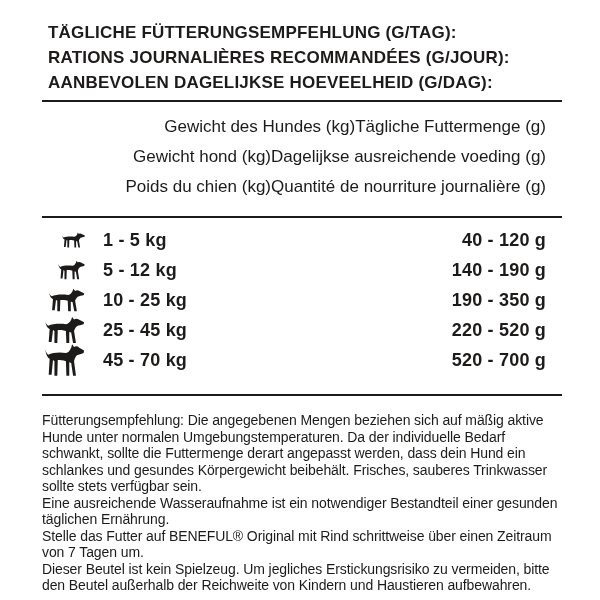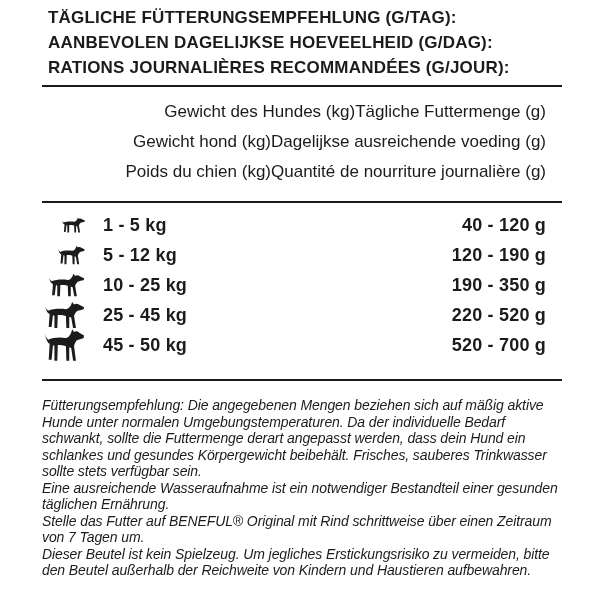--- a/index.html
+++ b/index.html
@@ -3,21 +3,21 @@
 <meta charset="utf-8">
 <style>
   * { margin: 0; padding: 0; box-sizing: border-box; }
   html, body {
     width: 600px; height: 600px;
     background: #ffffff;
     font-family: "Liberation Sans", sans-serif;
     color: #1d1b1a;
     overflow: hidden;
   }
-  .sheet { padding: 5px 38px 0 42px; width: 584px; }
+  .sheet { padding: 20px 38px 0 42px; width: 584px; }
 
   
   .header { padding-left: 6px; }
   .header .h-line {
     font-size: 17px;
     font-weight: 700;
     line-height: 25px;
     letter-spacing: 0.2px;
     white-space: nowrap;
   }
@@ -80,38 +80,37 @@
   .dog-4 { width: 46px; height: 28px; }
   .dog-5 { width: 47px; height: 34px; }
 
   
   .notes { padding-top: 16px; width: 522px; }
   .notes p {
     font-size: 14px;
     line-height: 16.5px;
     font-weight: 400;
     letter-spacing: -0.1px;
-    font-style: italic;
   }
 </style>
 </head>
 <body>
 
 <svg width="0" height="0" style="position:absolute">
   <defs>
     <path id="dog-shape" d="M4 6 C6 12 9 17 13 20 C22 16 38 15 50 17 C55 17 58 13 61 8 L63 2 L67 7 C70 5 74 5 78 8 L88 13 L87 17 C82 19 77 19 73 21 C70 24 68 27 67 31 L71 56 L65 56 L61 34 L57 33 L57 56 L51 56 L50 31 C44 29 38 29 33 29 L32 56 L26 56 L26 31 L23 29 L20 54 L14 54 L16 27 C12 25 10 22 8 16 Z"></path>
   </defs>
 </svg>
 
 <div class="sheet">
 
   <div class="header">
     <div class="h-line">TÄGLICHE FÜTTERUNGSEMPFEHLUNG (G/TAG):</div>
+    <div class="h-line">RATIONS JOURNALIÈRES RECOMMANDÉES (G/JOUR):</div>
     <div class="h-line">AANBEVOLEN DAGELIJKSE HOEVEELHEID (G/DAG):</div>
-    <div class="h-line">RATIONS JOURNALIÈRES RECOMMANDÉES (G/JOUR):</div>
   </div>
 
   <div class="rule"></div>
 
   <div class="col-headers">
     <div class="ch-row">
       <span class="ch-left">Gewicht des Hundes (kg)</span>
       <span class="ch-right">Tägliche Futtermenge (g)</span>
     </div>
     <div class="ch-row">
@@ -138,21 +137,21 @@
       <span class="ft-amount">40 - 120 g</span>
     </div>
 
     <div class="ft-row">
       <span class="ft-icon">
         <svg class="dog-2" viewBox="0 0 92 58" preserveAspectRatio="none">
             <use href="#dog-shape"></use>
           </svg>
       </span>
       <span class="ft-weight">5 - 12 kg</span>
-      <span class="ft-amount">120 - 190 g</span>
+      <span class="ft-amount">140 - 190 g</span>
     </div>
 
     <div class="ft-row">
       <span class="ft-icon">
         <svg class="dog-3" viewBox="0 0 92 58" preserveAspectRatio="none">
             <use href="#dog-shape"></use>
           </svg>
       </span>
       <span class="ft-weight">10 - 25 kg</span>
       <span class="ft-amount">190 - 350 g</span>
@@ -167,21 +166,21 @@
       <span class="ft-weight">25 - 45 kg</span>
       <span class="ft-amount">220 - 520 g</span>
     </div>
 
     <div class="ft-row">
       <span class="ft-icon">
         <svg class="dog-5" viewBox="0 0 92 58" preserveAspectRatio="none">
             <use href="#dog-shape"></use>
           </svg>
       </span>
-      <span class="ft-weight">45 - 50 kg</span>
+      <span class="ft-weight">45 - 70 kg</span>
       <span class="ft-amount">520 - 700 g</span>
     </div>
 
   </div>
 
   <div class="rule"></div>
 
   <div class="notes">
     <p>Fütterungsempfehlung: Die angegebenen Mengen beziehen sich auf mäßig aktive Hunde unter normalen Umgebungstemperaturen. Da der individuelle Bedarf schwankt, sollte die Futtermenge derart angepasst werden, dass dein Hund ein schlankes und gesundes Körpergewicht beibehält. Frisches, sauberes Trinkwasser sollte stets verfügbar sein.</p>
     <p>Eine ausreichende Wasseraufnahme ist ein notwendiger Bestandteil einer gesunden täglichen Ernährung.</p>

